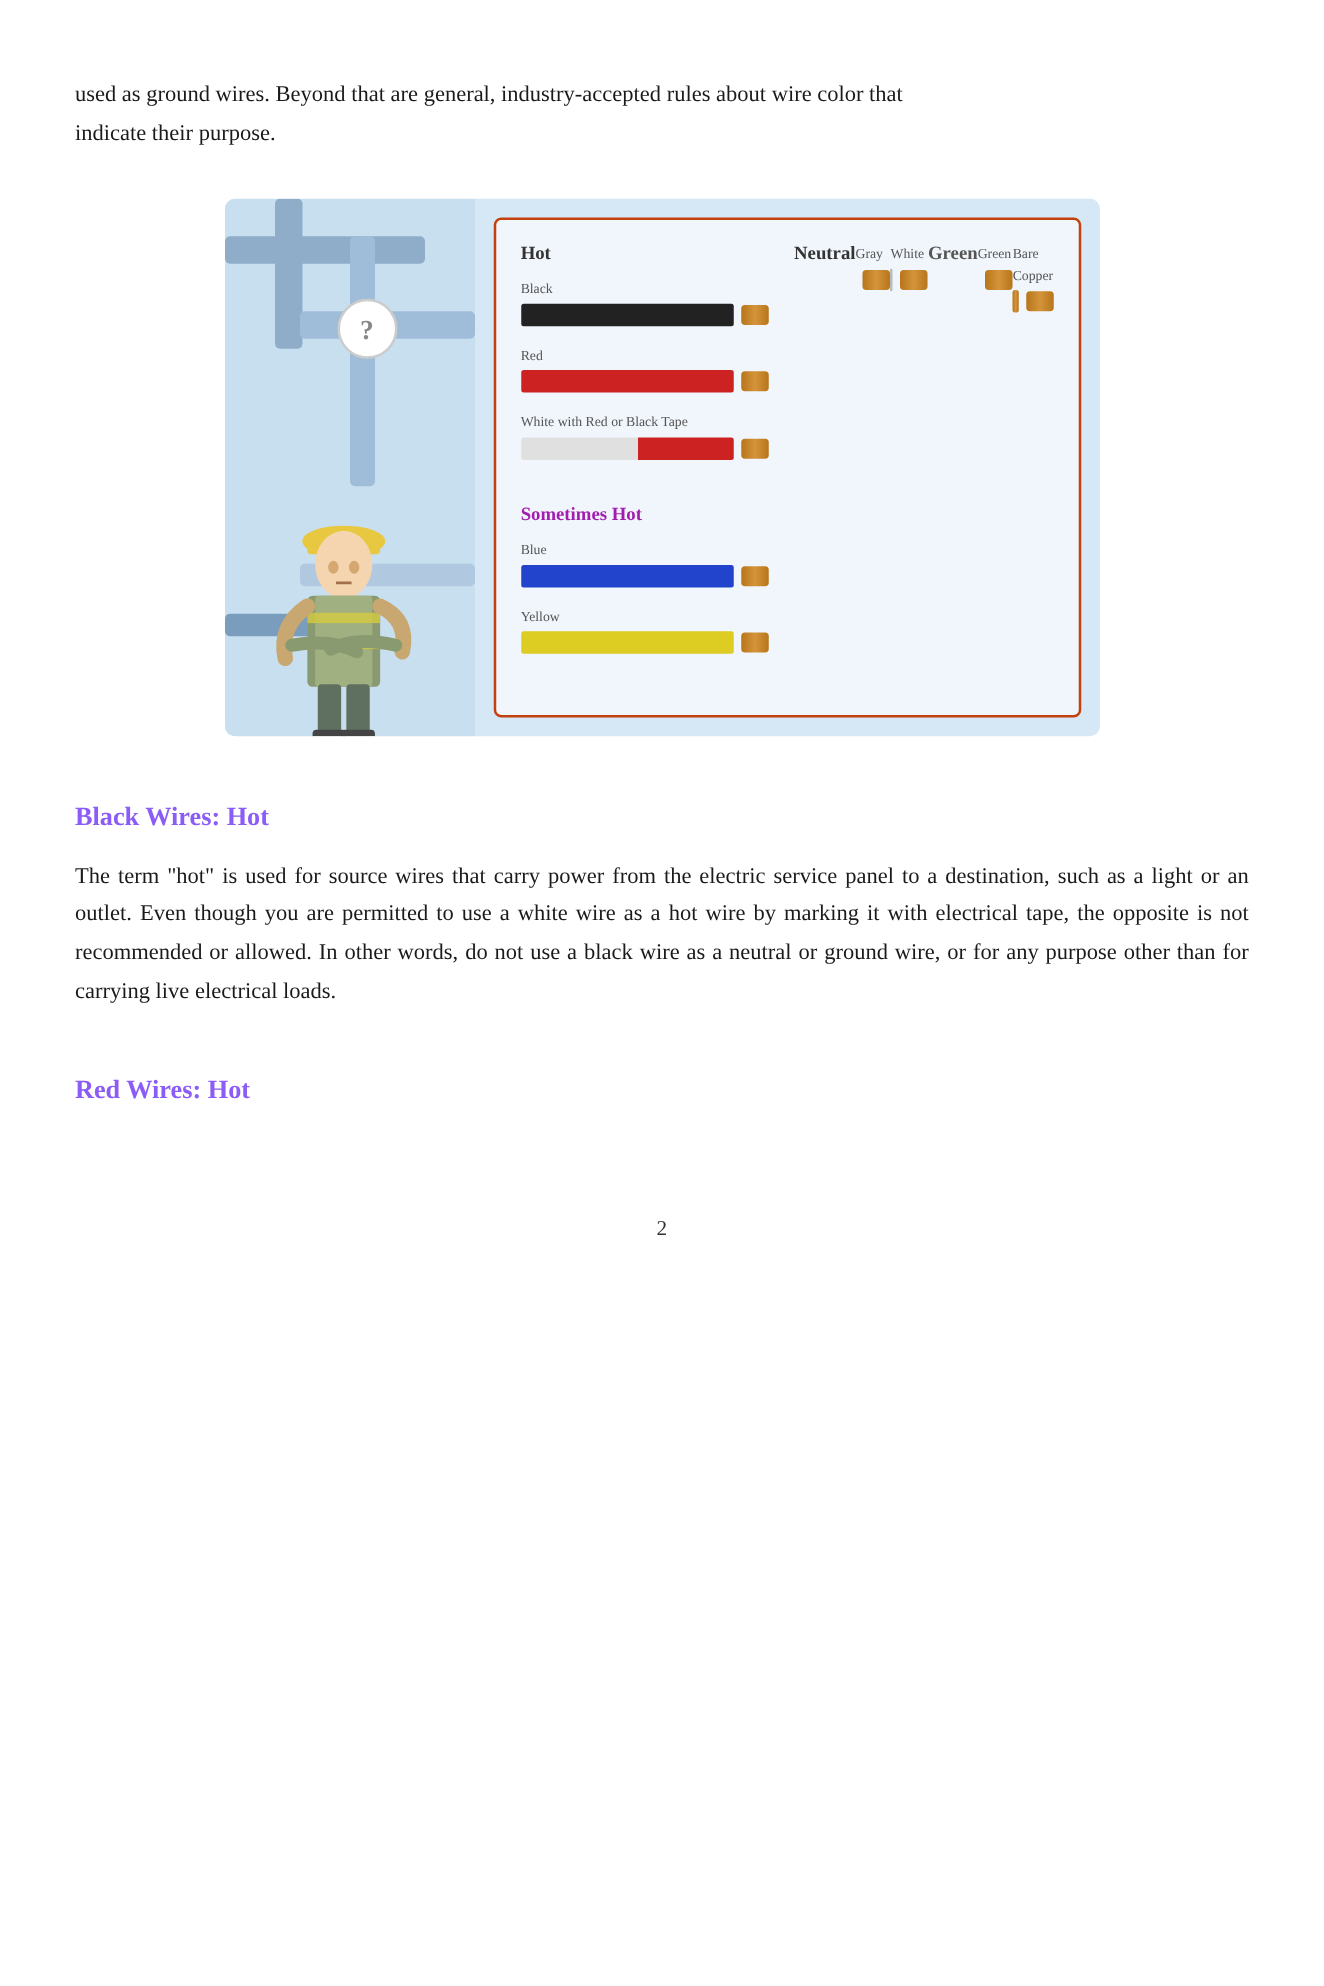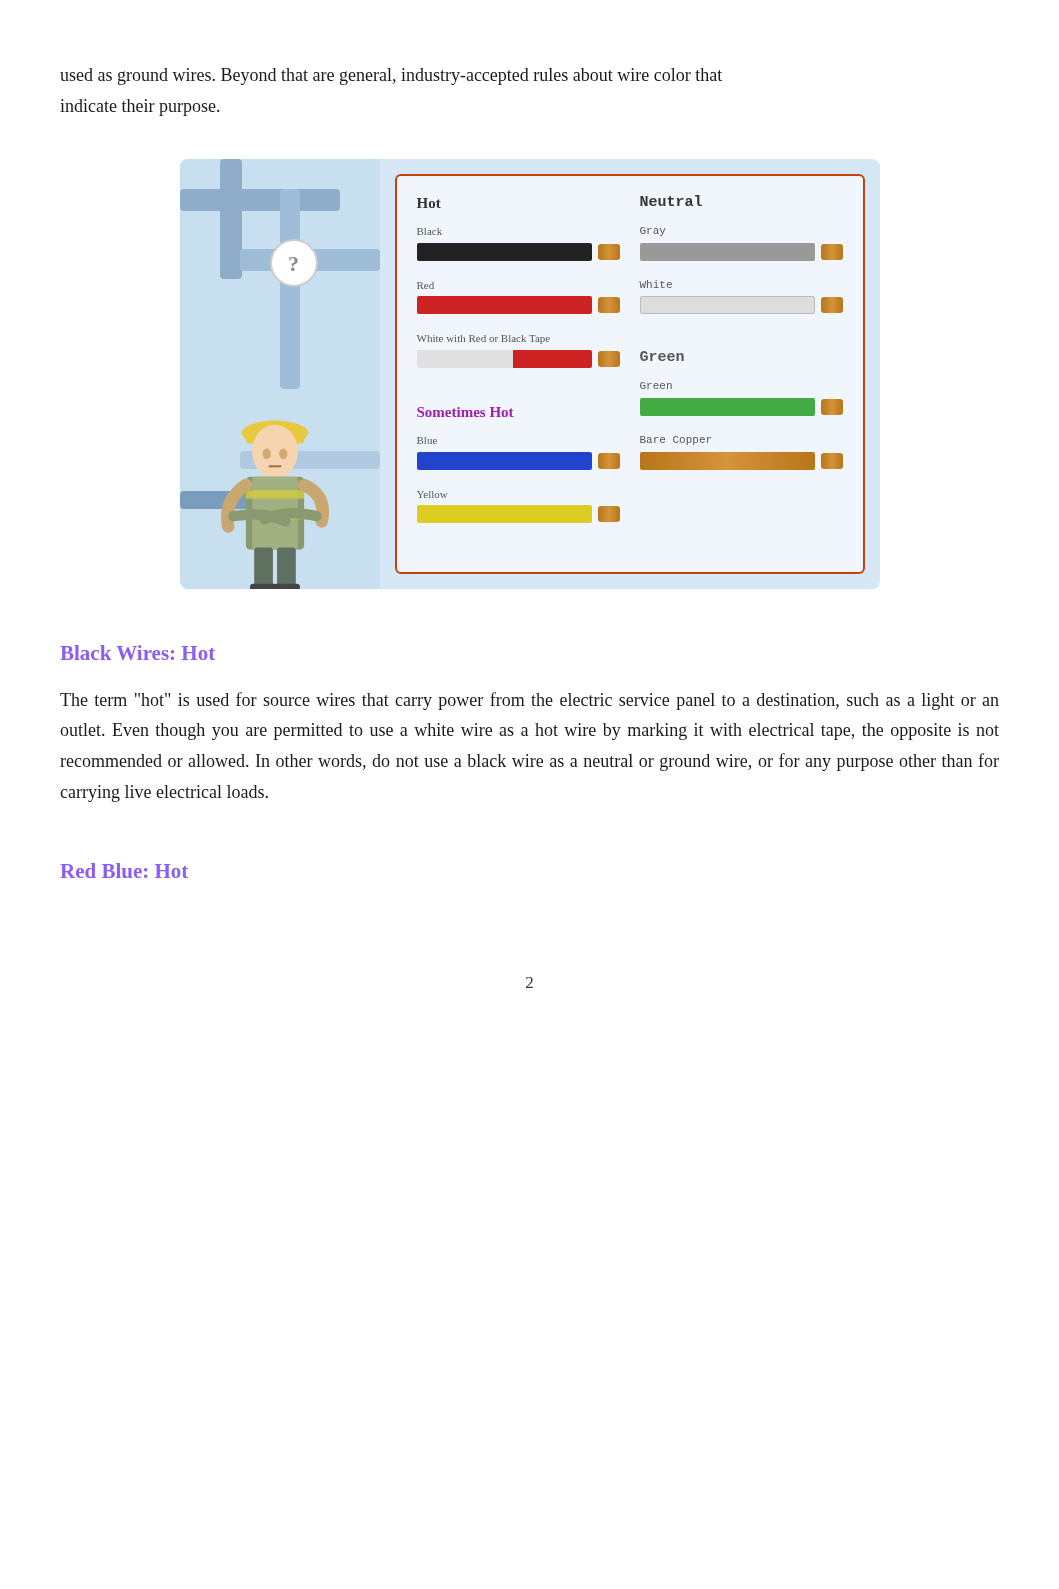--- a/index.html
+++ b/index.html
@@ -175,22 +175,21 @@
       width: 100%;
       height: 100%;
     }
 
     .grid-col-left {
       display: flex;
       flex-direction: column;
     }
     .grid-col-right {
       display: flex;
-      flex-direction: column;
-      font-family: Liberation Mono, monospace;
+      flex-direction: row;
     }
 
     .wire-section {
       margin-bottom: 6px;
     }
 
     .spacer { height: 20px; }
   </style>
 </head>
 <body>
@@ -339,17 +338,17 @@
 
       </div>
     </div>
   </div>
 
   <h2 class="section-heading">Black Wires: Hot</h2>
 
 
   <p class="body-paragraph">The term "hot" is used for source wires that carry power from the electric service panel to a destination, such as a light or an outlet. Even though you are permitted to use a white wire as a hot wire by marking it with electrical tape, the opposite is not recommended or allowed. In other words, do not use a black wire as a neutral or ground wire, or for any purpose other than for carrying live electrical loads.</p>
 
-  <h2 class="section-heading">Red Blue: Hot</h2>
+  <h2 class="section-heading">Red Wires: Hot</h2>
 
   <div class="page-number">2</div>
 
 </div>
 
 </body></html>

